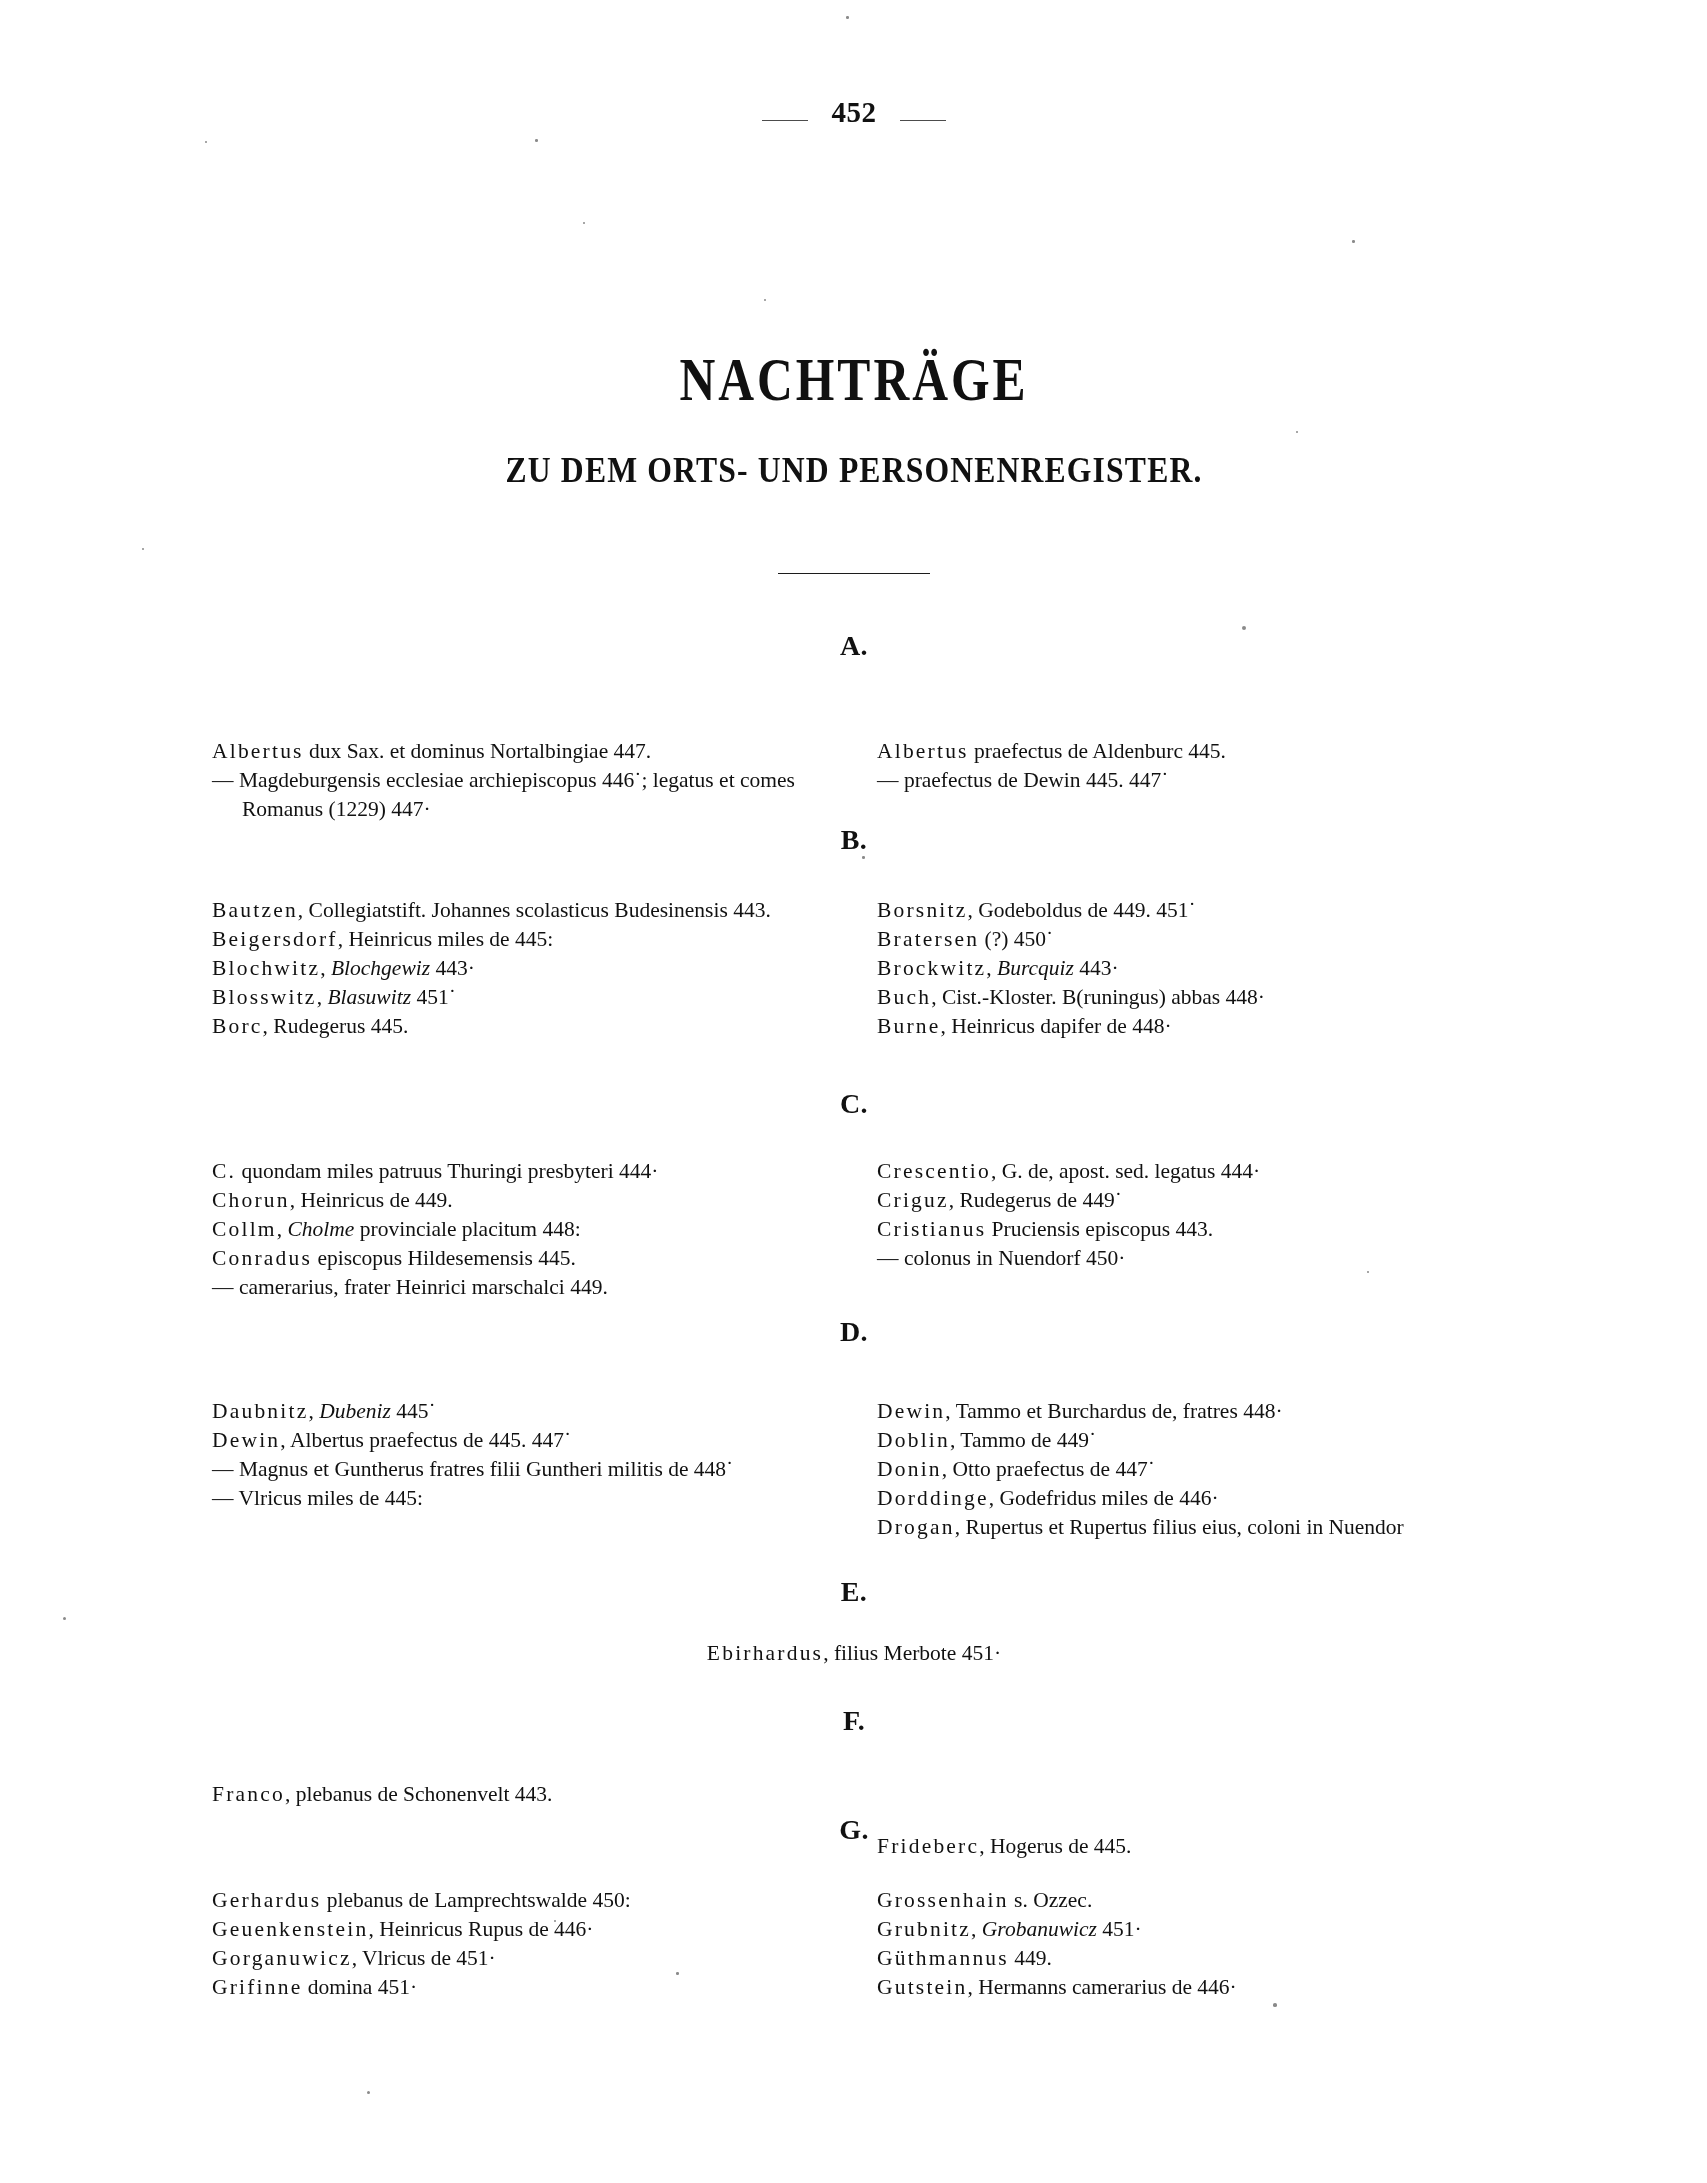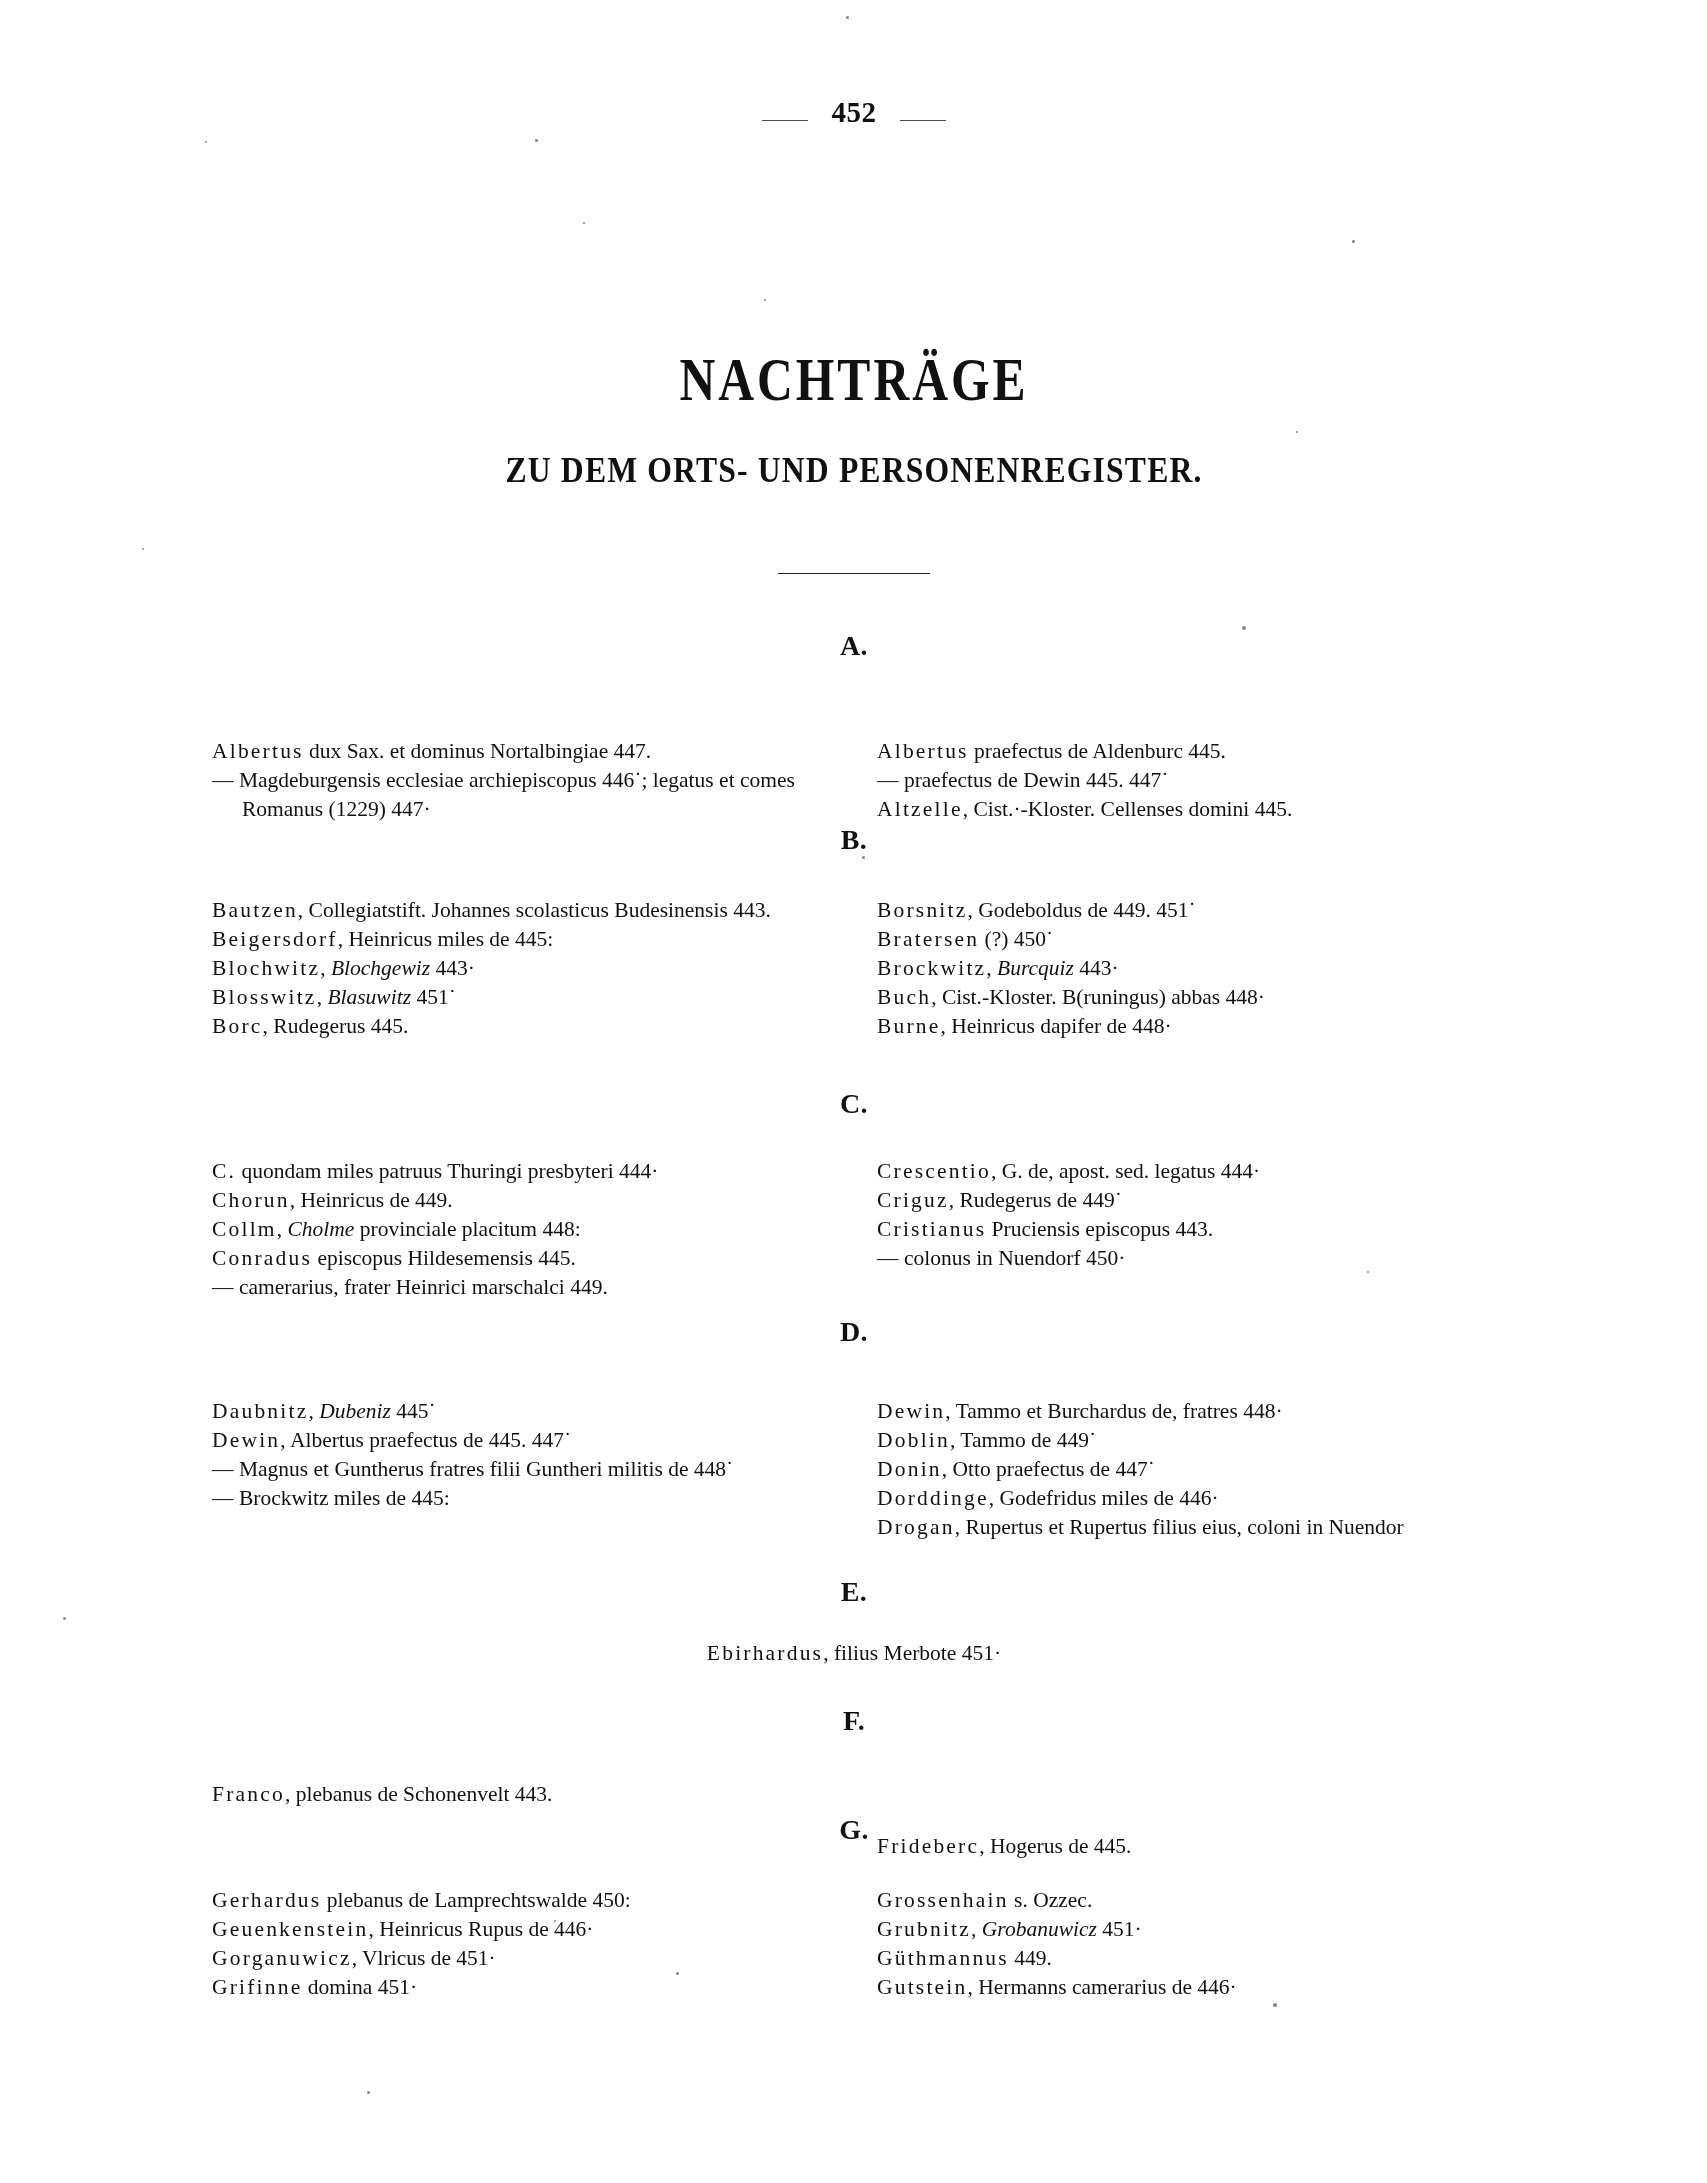--- a/index.html
+++ b/index.html
@@ -164,21 +164,20 @@
 
   <div id="sections-host">
       <div class="sec-letter" style="top: 632px;">A.</div>
       <div class="col left" style="top: 713px;">
         <p class="entry"><span class="hw">Albertus</span><span> dux Sax. et dominus Nortalbingiae 447.</span></p>
         <p class="entry"><span>— Magdeburgensis ecclesiae archiepiscopus 446˙; legatus et comes Romanus (1229) 447·</span></p>
       </div>
       <div class="col right" style="top: 713px;">
         <p class="entry"><span class="hw">Albertus</span><span> praefectus de Aldenburc 445.</span></p>
         <p class="entry"><span>— praefectus de Dewin 445. 447˙</span></p>
-        <p class="entry"><span class="hw">Altzelle</span><span>, Cist.·-Kloster. Cellenses domini 445.</span></p>
       </div>
       <div class="sec-letter" style="top: 826px;">B.</div>
       <div class="col left" style="top: 872px;">
         <p class="entry"><span class="hw">Bautzen</span><span>, Collegiatstift. Johannes scolasticus Budesinensis 443.</span></p>
         <p class="entry"><span class="hw">Beigersdorf</span><span>, Heinricus miles de 445:</span></p>
         <p class="entry"><span class="hw">Blochwitz</span><span>, </span><span class="it">Blochgewiz</span><span> 443·</span></p>
         <p class="entry"><span class="hw">Blosswitz</span><span>, </span><span class="it">Blasuwitz</span><span> 451˙</span></p>
         <p class="entry"><span class="hw">Borc</span><span>, Rudegerus 445.</span></p>
       </div>
       <div class="col right" style="top: 872px;">
@@ -200,21 +199,21 @@
         <p class="entry"><span class="hw">Crescentio</span><span>, G. de, apost. sed. legatus 444·</span></p>
         <p class="entry"><span class="hw">Criguz</span><span>, Rudegerus de 449˙</span></p>
         <p class="entry"><span class="hw">Cristianus</span><span> Pruciensis episcopus 443.</span></p>
         <p class="entry"><span>— colonus in Nuendorf 450·</span></p>
       </div>
       <div class="sec-letter" style="top: 1318px;">D.</div>
       <div class="col left" style="top: 1373px;">
         <p class="entry"><span class="hw">Daubnitz</span><span>, </span><span class="it">Dubeniz</span><span> 445˙</span></p>
         <p class="entry"><span class="hw">Dewin</span><span>, Albertus praefectus de 445. 447˙</span></p>
         <p class="entry"><span>— Magnus et Guntherus fratres filii Guntheri militis de 448˙</span></p>
-        <p class="entry"><span>— Brockwitz miles de 445:</span></p>
+        <p class="entry"><span>— Vlricus miles de 445:</span></p>
       </div>
       <div class="col right" style="top: 1373px;">
         <p class="entry"><span class="hw">Dewin</span><span>, Tammo et Burchardus de, fratres 448·</span></p>
         <p class="entry"><span class="hw">Doblin</span><span>, Tammo de 449˙</span></p>
         <p class="entry"><span class="hw">Donin</span><span>, Otto praefectus de 447˙</span></p>
         <p class="entry"><span class="hw">Dorddinge</span><span>, Godefridus miles de 446·</span></p>
         <p class="entry"><span class="hw">Drogan</span><span>, Rupertus et Rupertus filius eius, coloni in Nuendorf 450·</span></p>
       </div>
       <div class="sec-letter" style="top: 1578px;">E.</div>
       <div class="centered-entry" style="top: 1639px;">

